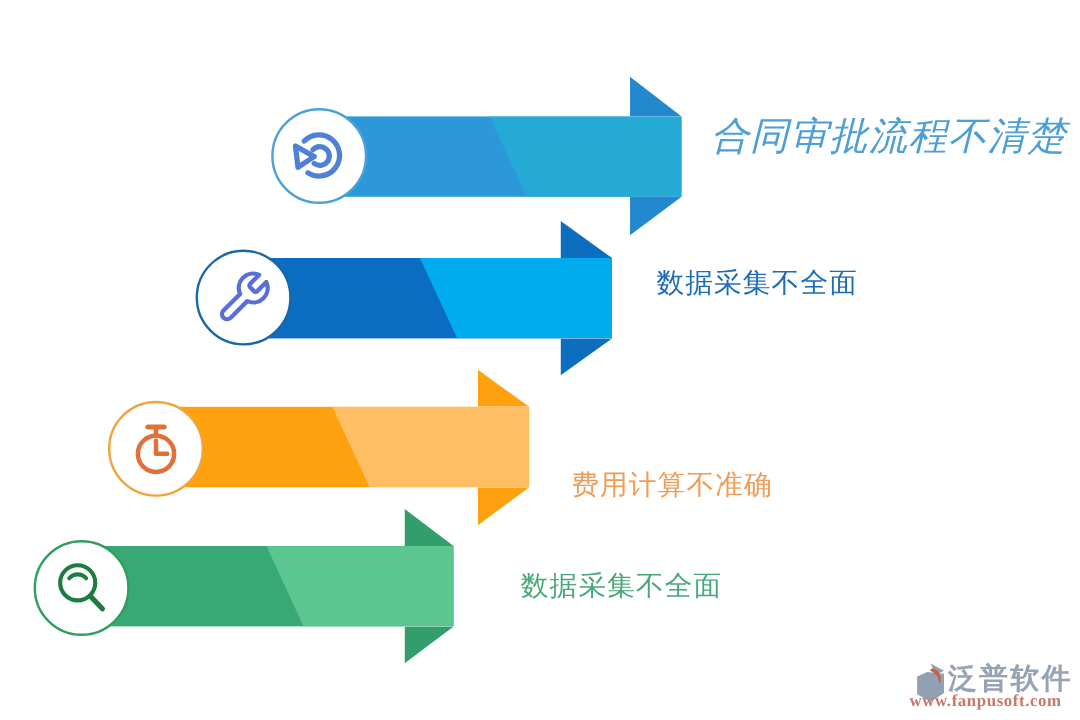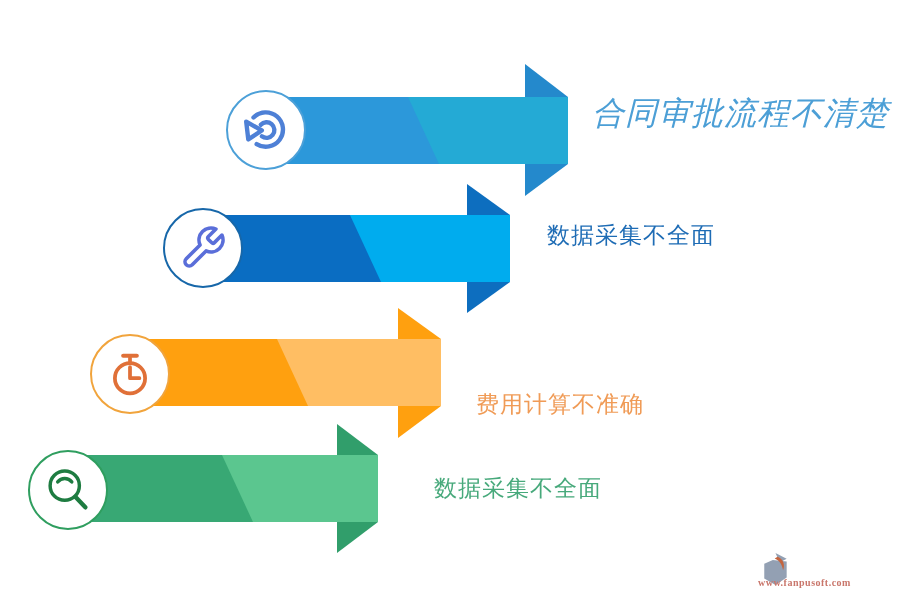--- a/index.html
+++ b/index.html
@@ -59,21 +59,21 @@
   .r3-tb   {left:337px;top:522px;width:41px;height:31px;}
   .r3-badge{left:28px;top:450px;}
   .r3-label{left:422px;top:473px;margin-left:12px;}
 
   
   .watermark{position:absolute;left:752px;top:549px;width:148px;height:46px;z-index:4;
     font-family:"Liberation Serif","DejaVu Serif",serif;}
   .wm-mark{position:absolute;left:12px;top:4px;}
   .wm-brand{position:absolute;left:38px;top:0px;font-size:24px;font-weight:bold;
     color:var(--brand);letter-spacing:2px;white-space:nowrap;}
-  .wm-url{position:absolute;left:6px;top:28px;font-size:10px;font-weight:bold;
+  .wm-url{position:absolute;left:6px;top:28px;font-size:14px;font-weight:bold;
     color:var(--url);letter-spacing:0.5px;white-space:nowrap;}
 </style>
 </head>
 <body>
 
 <div class="canvas">
 
   <div style="--band: #2C98DA; --band-light: #24AAD5; --head: #2489CC; --ring: #4CA0D8; --icon: #4E80D6; --text: #4C9FD6;">
     <div class="tri tri-top r0-tt"></div>
     <div class="tri tri-bot r0-tb"></div>
@@ -136,16 +136,17 @@
     </div>
     <div class="label r3-label">数据采集不全面</div>
   </div>
 
   <div class="watermark" style="--brand: #97A2B4; --url: #C9766B; --mark-gray: #93A0B3; --mark-accent: #C4653F;">
     <svg class="wm-mark" width="24" height="32" viewBox="0 0 22 30">
       <path d="M10.5 0 L21 5.5 L14.5 9 Z" fill="var(--mark-gray)"></path>
       <path d="M21 8 L21 23 L10.5 30 L0 24 L0 10 L8 6.5 Z" fill="var(--mark-gray)"></path>
       <path d="M12.5 3.5 C17.8 5.5 19.8 11 17.6 16.2 C16.8 11 14.6 7.4 9.8 5.2 Z" fill="var(--mark-accent)"></path>
     </svg>
+    <div class="wm-brand">泛普软件</div>
     <div class="wm-url">www.fanpusoft.com</div>
   </div>
 
 </div>
 
 </body></html>

